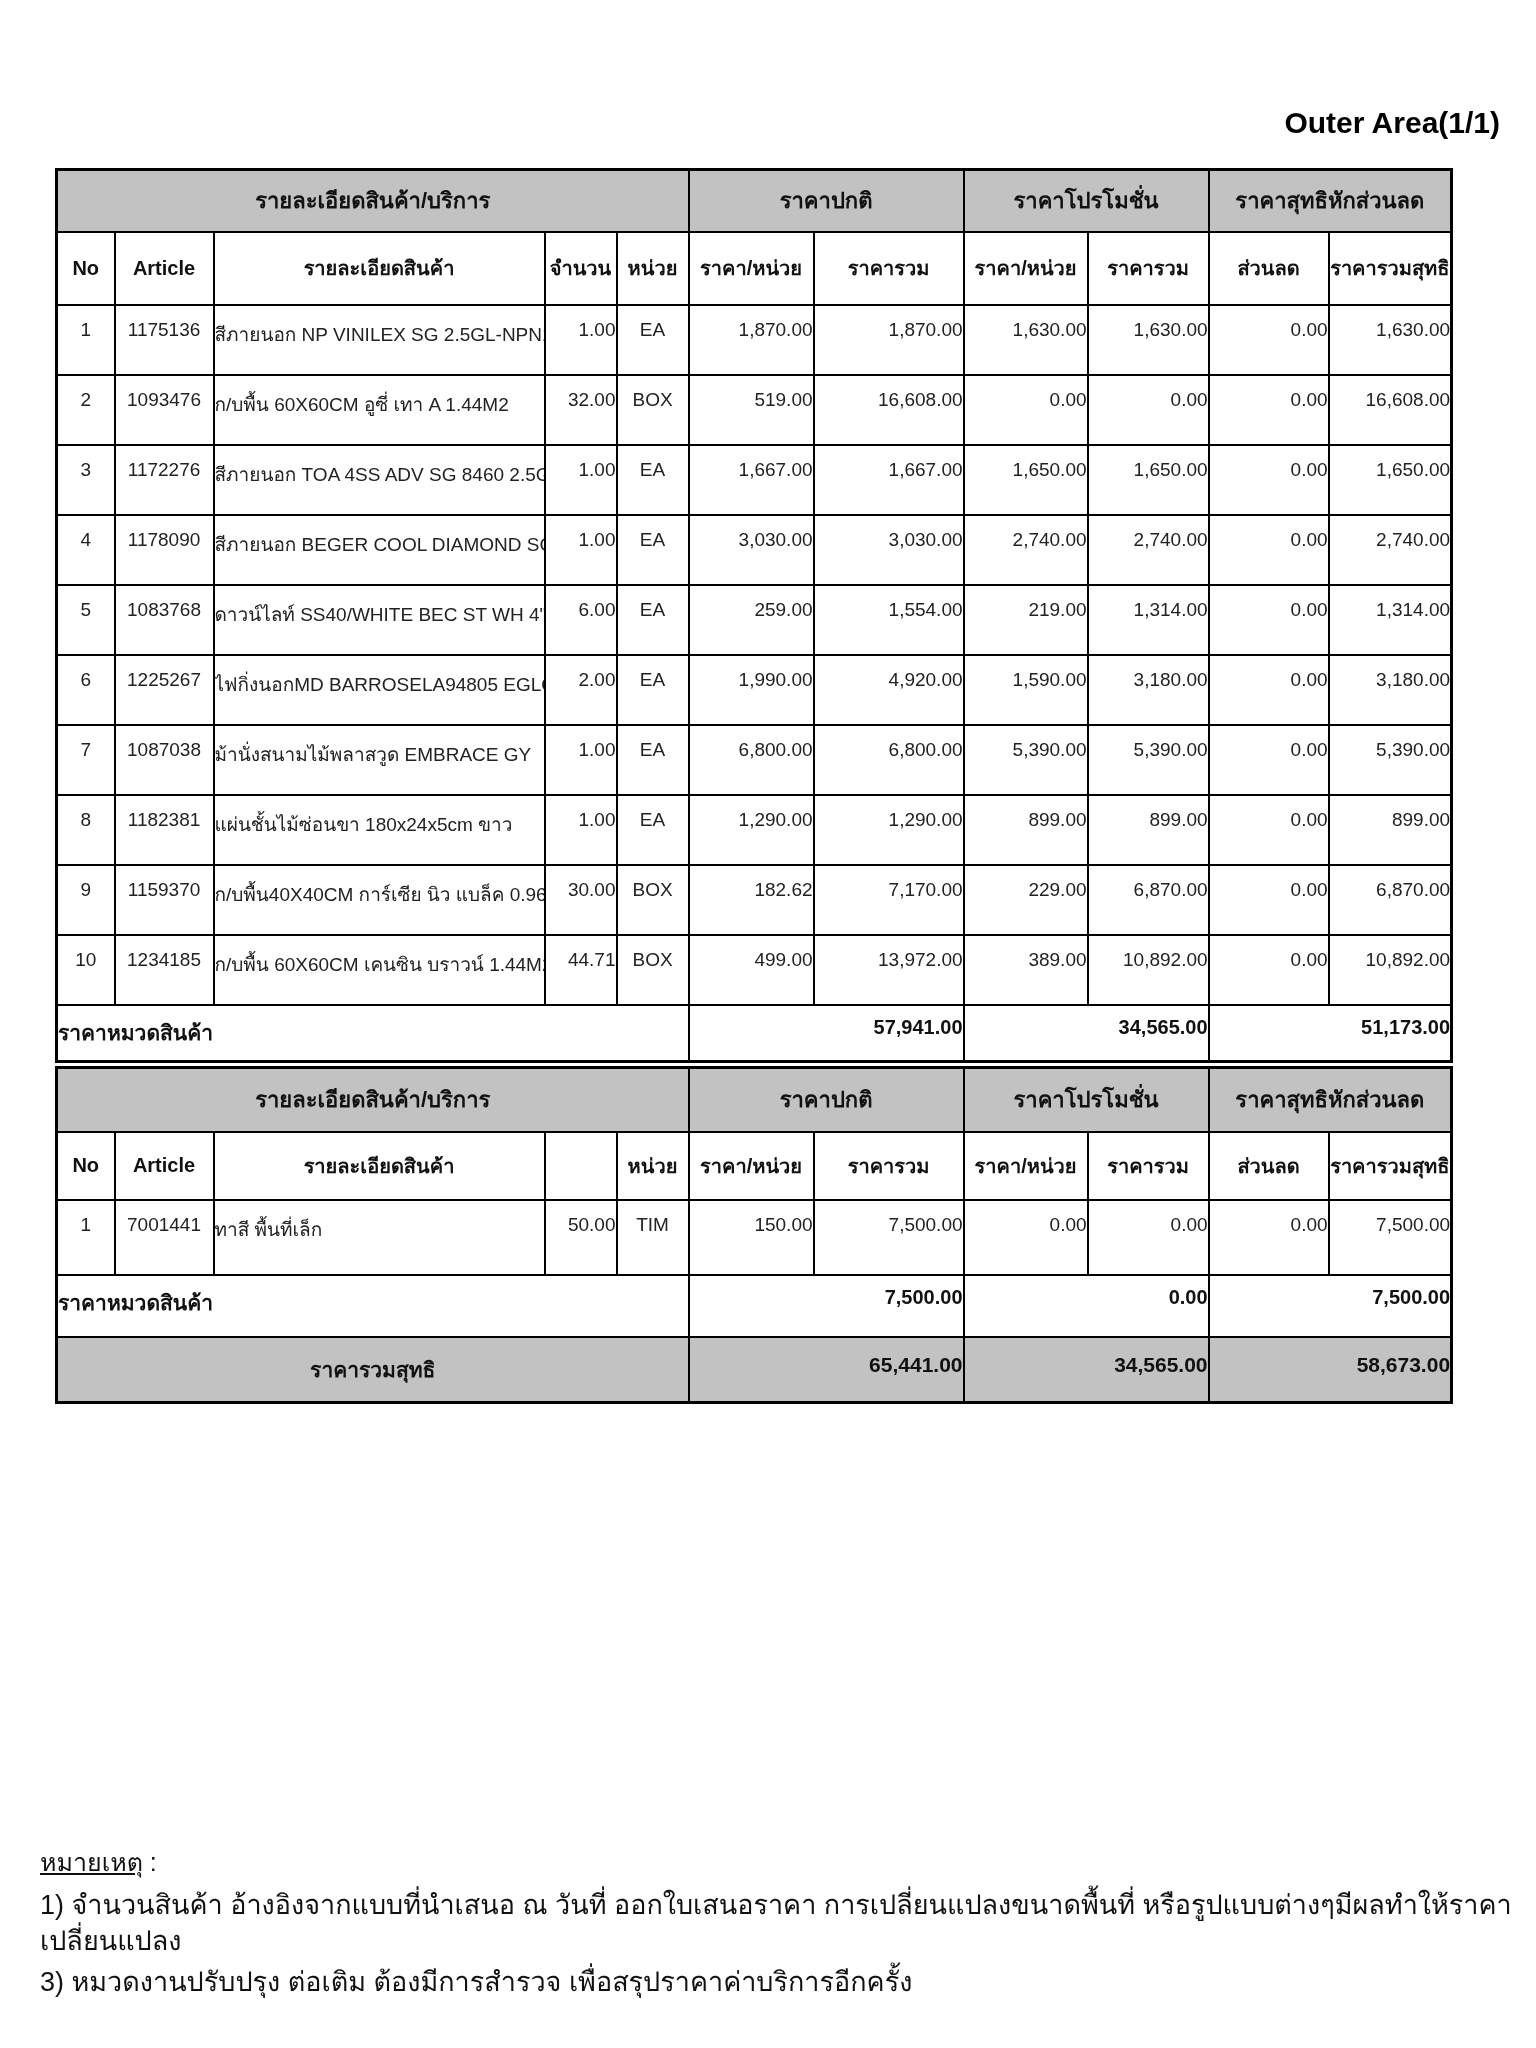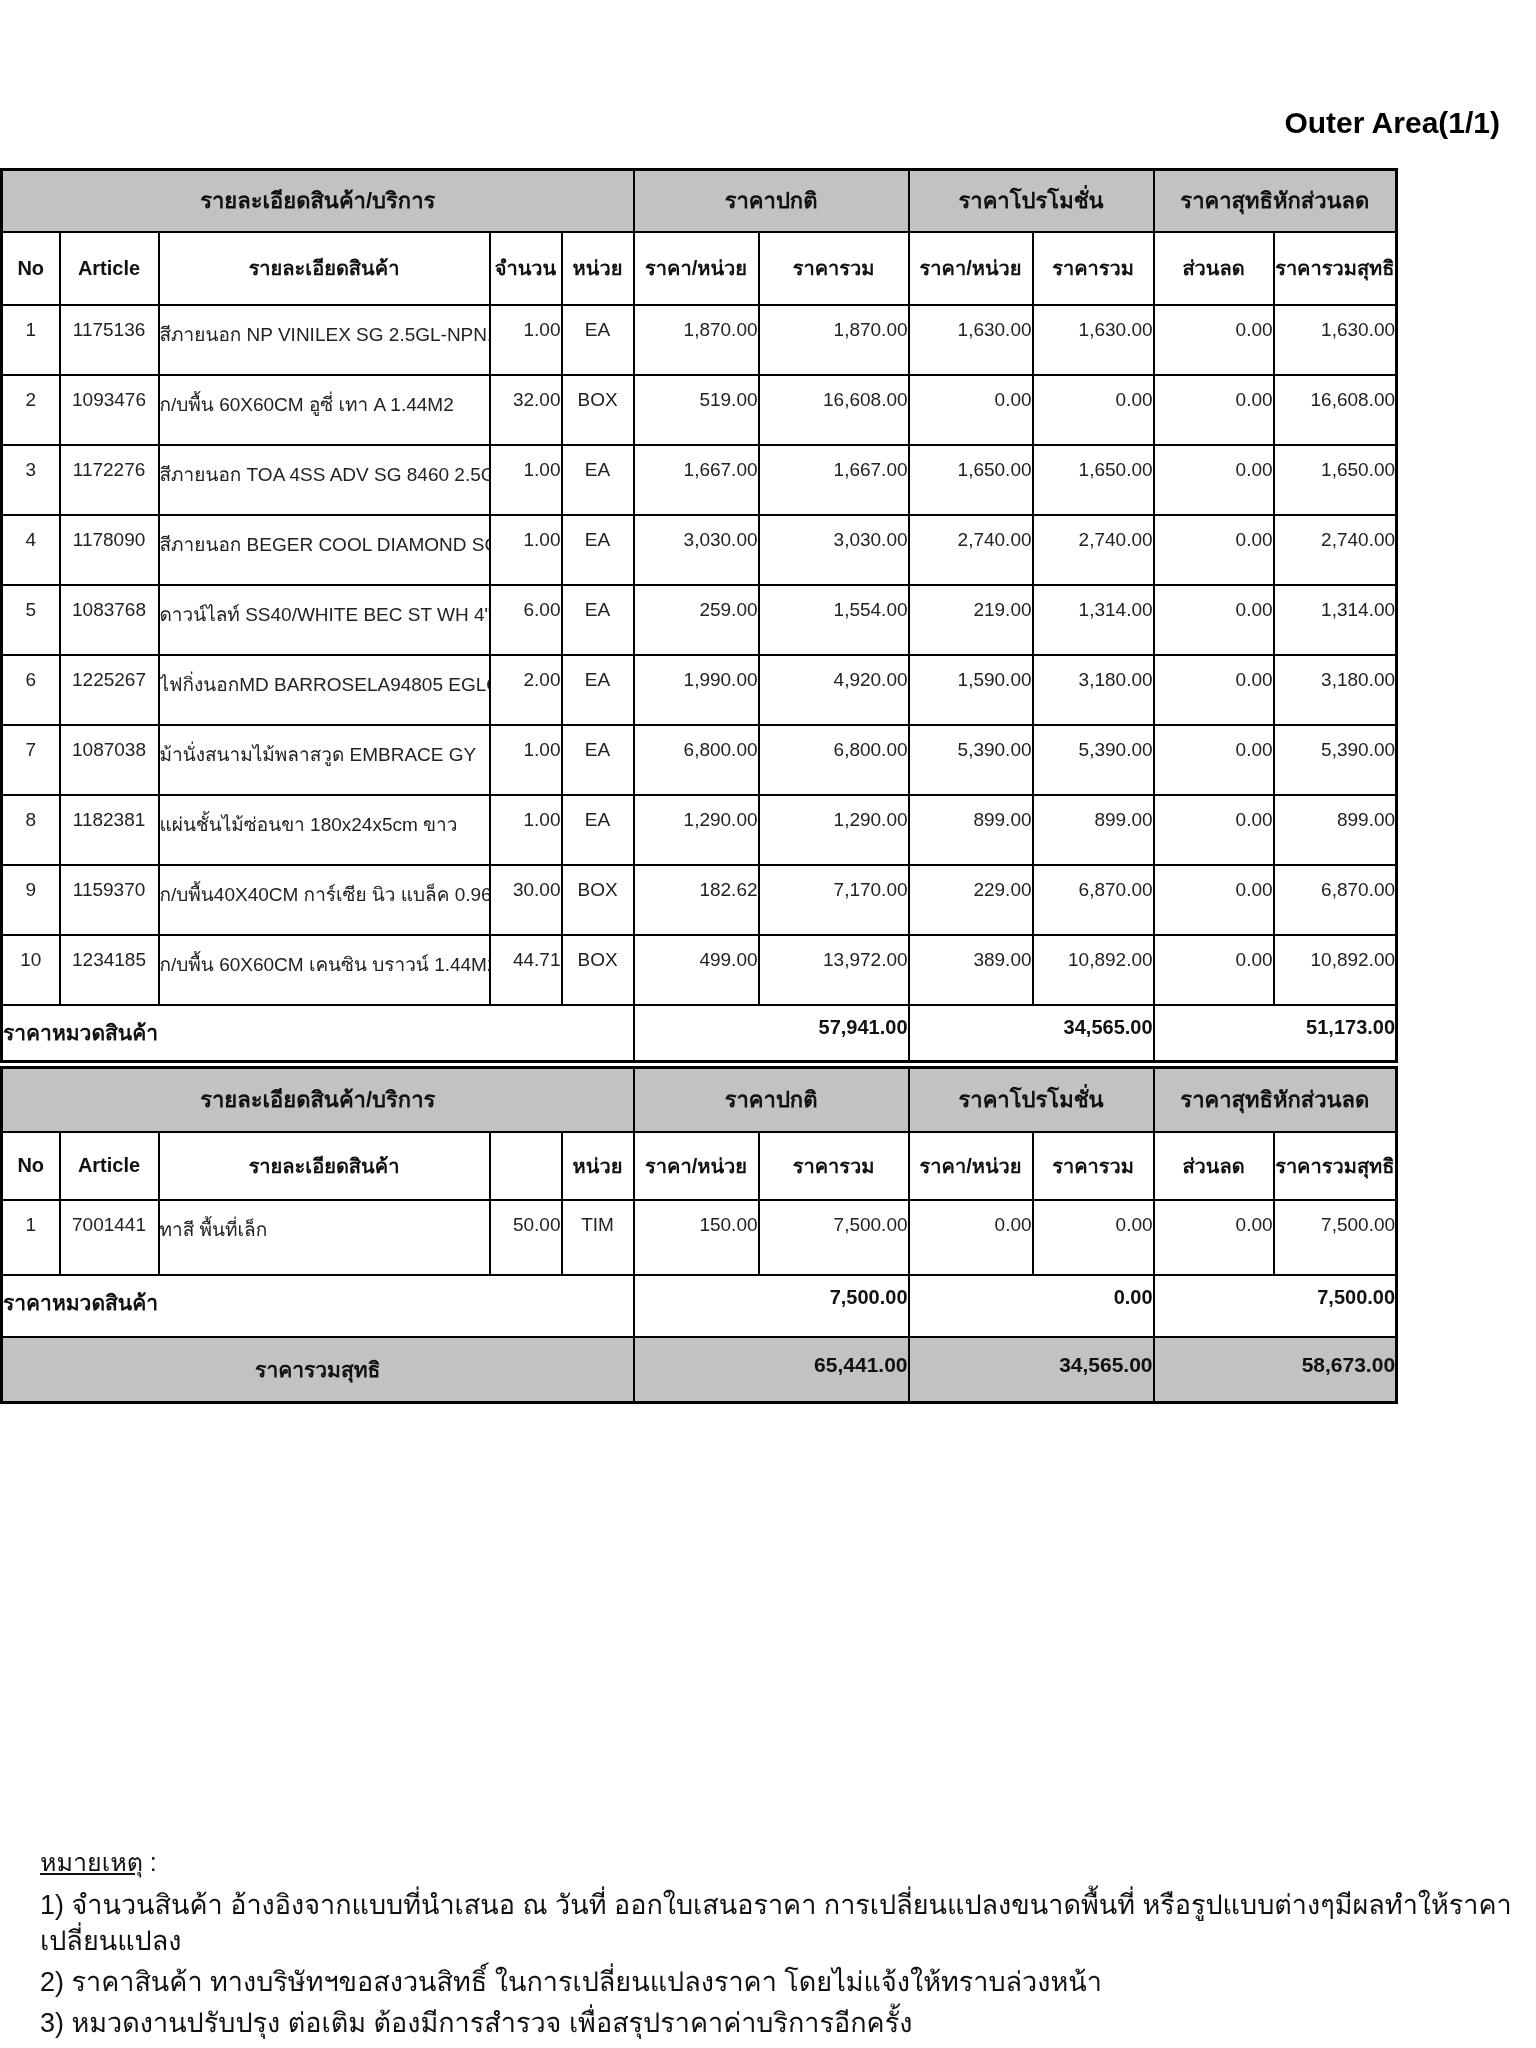--- a/index.html
+++ b/index.html
@@ -6,21 +6,21 @@
   body {
     width:1536px; height:2048px; background:#ffffff; overflow:hidden;
     font-family:"Liberation Sans", sans-serif; color:#1c1c1c;
   }
   .title-row {
     margin:106px 0 28px 55px; width:1445px; text-align:right;
     font-size:30px; font-weight:bold; color:#000;
   }
   .qtable {
     border-collapse:collapse; table-layout:fixed; width:1395px;
-    border:3px solid #000;
+    margin-left:55px; border:3px solid #000;
   }
   .t2 { margin-top:3px; }
   .qtable th, .qtable td {
     border:2px solid #000; overflow:hidden; white-space:nowrap;
     padding:0; box-sizing:border-box;
   }
   .band th {
     background:#c2c2c2; height:62px; font-size:22px; font-weight:bold;
     text-align:center; vertical-align:middle; color:#111;
   }
@@ -296,15 +296,14 @@
       <td colspan="2" class="r">58,673.00</td>
     </tr>
   </tbody>
 </table>
 
 <div class="notes">
   <div class="notes-head">
     <span class="u">หมายเหตุ</span><span> :</span>
   </div>
   <div class="note-line">1) จำนวนสินค้า อ้างอิงจากแบบที่นำเสนอ ณ วันที่ ออกใบเสนอราคา การเปลี่ยนแปลงขนาดพื้นที่ หรือรูปแบบต่างๆมีผลทำให้ราคาเปลี่ยนแปลง</div>
-  <div class="note-line">2) ราคาสินค้า ทางบริษัทฯขอสงวนสิทธิ์ ในการเปลี่ยนแปลงราคา โดยไม่แจ้งให้ทราบล่วงหน้า</div>
   <div class="note-line">3) หมวดงานปรับปรุง ต่อเติม ต้องมีการสำรวจ เพื่อสรุปราคาค่าบริการอีกครั้ง</div>
 </div>
 
 </body></html>

